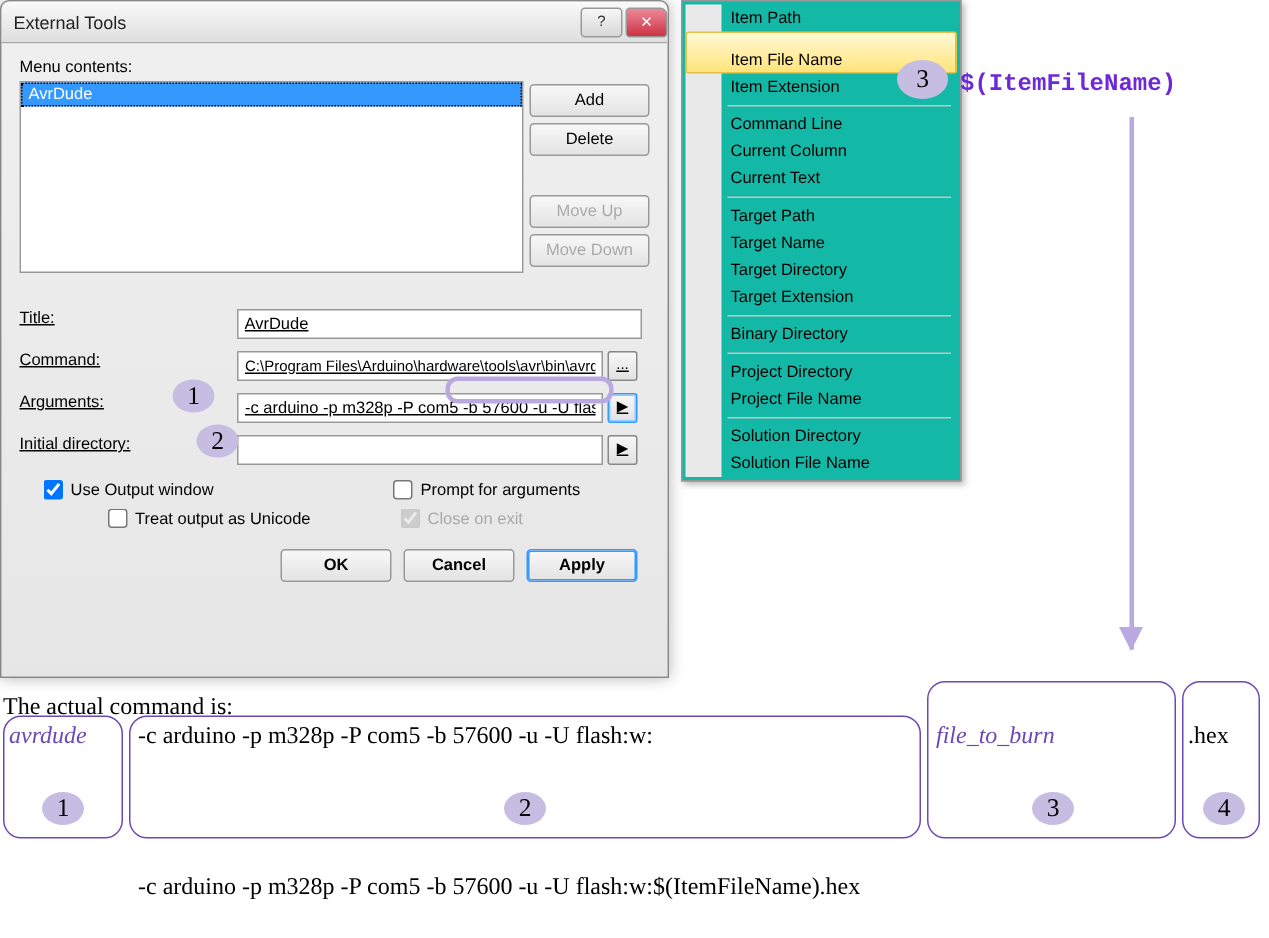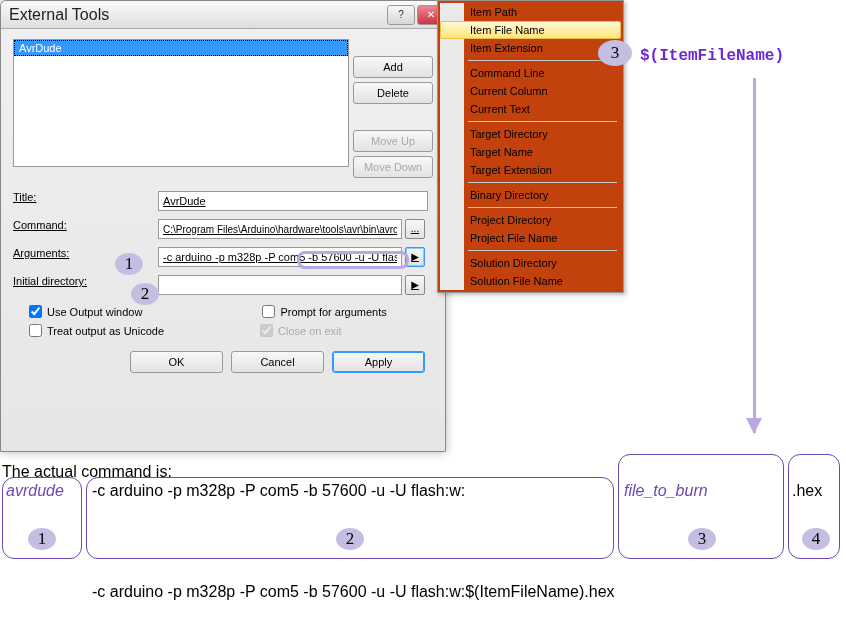--- a/index.html
+++ b/index.html
@@ -9,21 +9,21 @@
     background: linear-gradient(to bottom, #f0f0f0, #e6e6e6);
     border: 1px solid #888; border-radius: 6px 6px 0 0;
     box-shadow: 0 0 10px rgba(0,0,0,0.3);
   }
   .titlebar {
     height: 28px; display: flex; align-items: center;
     background: linear-gradient(to bottom,#fafafa,#dedede);
     border-radius: 6px 6px 0 0; border-bottom: 1px solid #aaa;
     padding-left: 8px;
   }
-  .titlebar-text { font-size: 16px; color: #222; }
+  .titlebar-text { font-size: 12px; color: #222; }
   .winbtns { margin-left: auto; display: flex; }
   .winbtn {
     width: 28px; height: 20px; margin-right: 2px;
     background: linear-gradient(to bottom,#f7f7f7,#d7d7d7);
     border: 1px solid #999; border-radius: 3px;
     display: flex; align-items: center; justify-content: center;
     font-size: 10px; color: #333;
   }
   .winbtn.close { background: linear-gradient(to bottom,#e89,#c34); color: #fff; margin-right:0; border-top-right-radius: 5px;}
   .dialog-body { padding: 10px 12px; }
@@ -61,35 +61,35 @@
     line-height: 17px; font-size: 10px;
   }
   .checkrow { display: flex; margin-top: 10px; gap: 120px; padding-left: 16px; }
   .check { display: flex; align-items: center; gap: 5px; font-size: 11px; }
   .check input { margin:0; }
   .check.disabled { color: #aaa; justify-content: center; }
   .dialog-buttons {
     display: flex; justify-content: flex-end; gap: 8px; margin-top: 14px;
     padding-right: 8px;
   }
-  .dialog-buttons .vsbtn { width: 93px; }
+  .dialog-buttons .vsbtn { width: 74px; font-weight: bold; }
   .context-menu {
-    position: absolute; left: 437px; top: 0; width: 187px;
-    background: #c2410c; border: 1px solid #979797;
+    position: absolute; left: 454px; top: 0; width: 187px;
+    background: #14b8a6; border: 1px solid #979797;
     box-shadow: 2px 2px 4px rgba(0,0,0,0.25);
     padding: 2px;
   }
   .menu-gutter { position:absolute; left:2px; top:2px; bottom:2px; width:24px; background:#e9e9e9; }
   .menu-item {
     position: relative; padding: 3px 10px 3px 30px; font-size: 11px; color: #000;
   }
   .menu-item.hover {
     background: linear-gradient(to bottom, #fff9d6, #ffe47b);
     border: 1px solid #e6c147; border-radius: 2px;
-    padding: 2px 9px 2px 29px;
+    padding: 12px 9px 2px 29px;
   }
   .menu-sep { height: 1px; background: #c5c5c5; margin: 3px 4px 3px 28px; }
   .annot-badge {
     position: absolute; border-radius: 50%;
     background: #c6bee2; width: 28px; height: 22px;
     display: flex; align-items: center; justify-content: center;
     font-family: Georgia, serif; font-size: 17px; color: #000;
   }
   .annot-text {
     position: absolute; font-family: "Courier New", monospace;
@@ -105,37 +105,38 @@
     border-top:16px solid #baa9e0;
   }
   .annot-box {
     position: absolute; border: 1.5px solid #6c48b4; border-radius: 12px;
   }
   .annot-line {
     position: absolute; border: 2px solid #baa9e0; border-radius: 8px;
     background: transparent;
   }
   .cmd-text {
-    position: absolute; font-family: Liberation Sans, sans-serif;
+    position: absolute; font-family: Liberation Serif, serif;
     font-size: 16px; color: #000;
   }
   .italic { font-style: italic; color: #6c48b4; }
 </style>
 </head>
 <body>
 
 <div class="dialog">
   <div class="titlebar">
     <span class="titlebar-text">External Tools</span>
     <div class="winbtns">
       <div class="winbtn">?</div>
       <div class="winbtn close">✕</div>
     </div>
   </div>
   <div class="dialog-body">
+    <span class="label">Menu contents:</span>
     <div class="listbox">
       <div class="listitem">AvrDude</div>
     </div>
 
     <div class="side-btns">
       <div class="vsbtn">Add</div>
       <div class="vsbtn">Delete</div>
       <div style="height:18px"></div>
       <div class="vsbtn disabled">Move Up</div>
       <div class="vsbtn disabled">Move Down</div>
@@ -164,21 +165,21 @@
     <div class="checkrow">
       <label class="check">
         <input type="checkbox" checked="" style="">
         <span>Use Output window</span>
       </label>
       <label class="check">
         <input type="checkbox" style="">
         <span>Prompt for arguments</span>
       </label>
     </div>
-    <div class="checkrow" style="margin-top:6px; gap:96px;">
+    <div class="checkrow" style="margin-top:6px; gap:60px;margin-left:43px;">
       <label class="check">
         <input type="checkbox" style="">
         <span>Treat output as Unicode</span>
       </label>
       <label class="check disabled">
         <input type="checkbox" checked="" disabled="" style="">
         <span>Close on exit</span>
       </label>
     </div>
 
@@ -193,22 +194,23 @@
 <div class="context-menu">
   <div class="menu-gutter"></div>
   <div class="menu-item">Item Path</div>
   <div class="menu-item hover">Item File Name</div>
   <div class="menu-item">Item Extension</div>
   <div class="menu-sep"></div>
   <div class="menu-item">Command Line</div>
   <div class="menu-item">Current Column</div>
   <div class="menu-item">Current Text</div>
   <div class="menu-sep"></div>
+  <div class="menu-item">Target Path</div>
+  <div class="menu-item">Target Name</div>
   <div class="menu-item">Target Directory</div>
-  <div class="menu-item">Target Name</div>
   <div class="menu-item">Target Extension</div>
   <div class="menu-sep"></div>
   <div class="menu-item">Binary Directory</div>
   <div class="menu-sep"></div>
   <div class="menu-item">Project Directory</div>
   <div class="menu-item">Project File Name</div>
   <div class="menu-sep"></div>
   <div class="menu-item">Solution Directory</div>
   <div class="menu-item">Solution File Name</div>
 </div>

